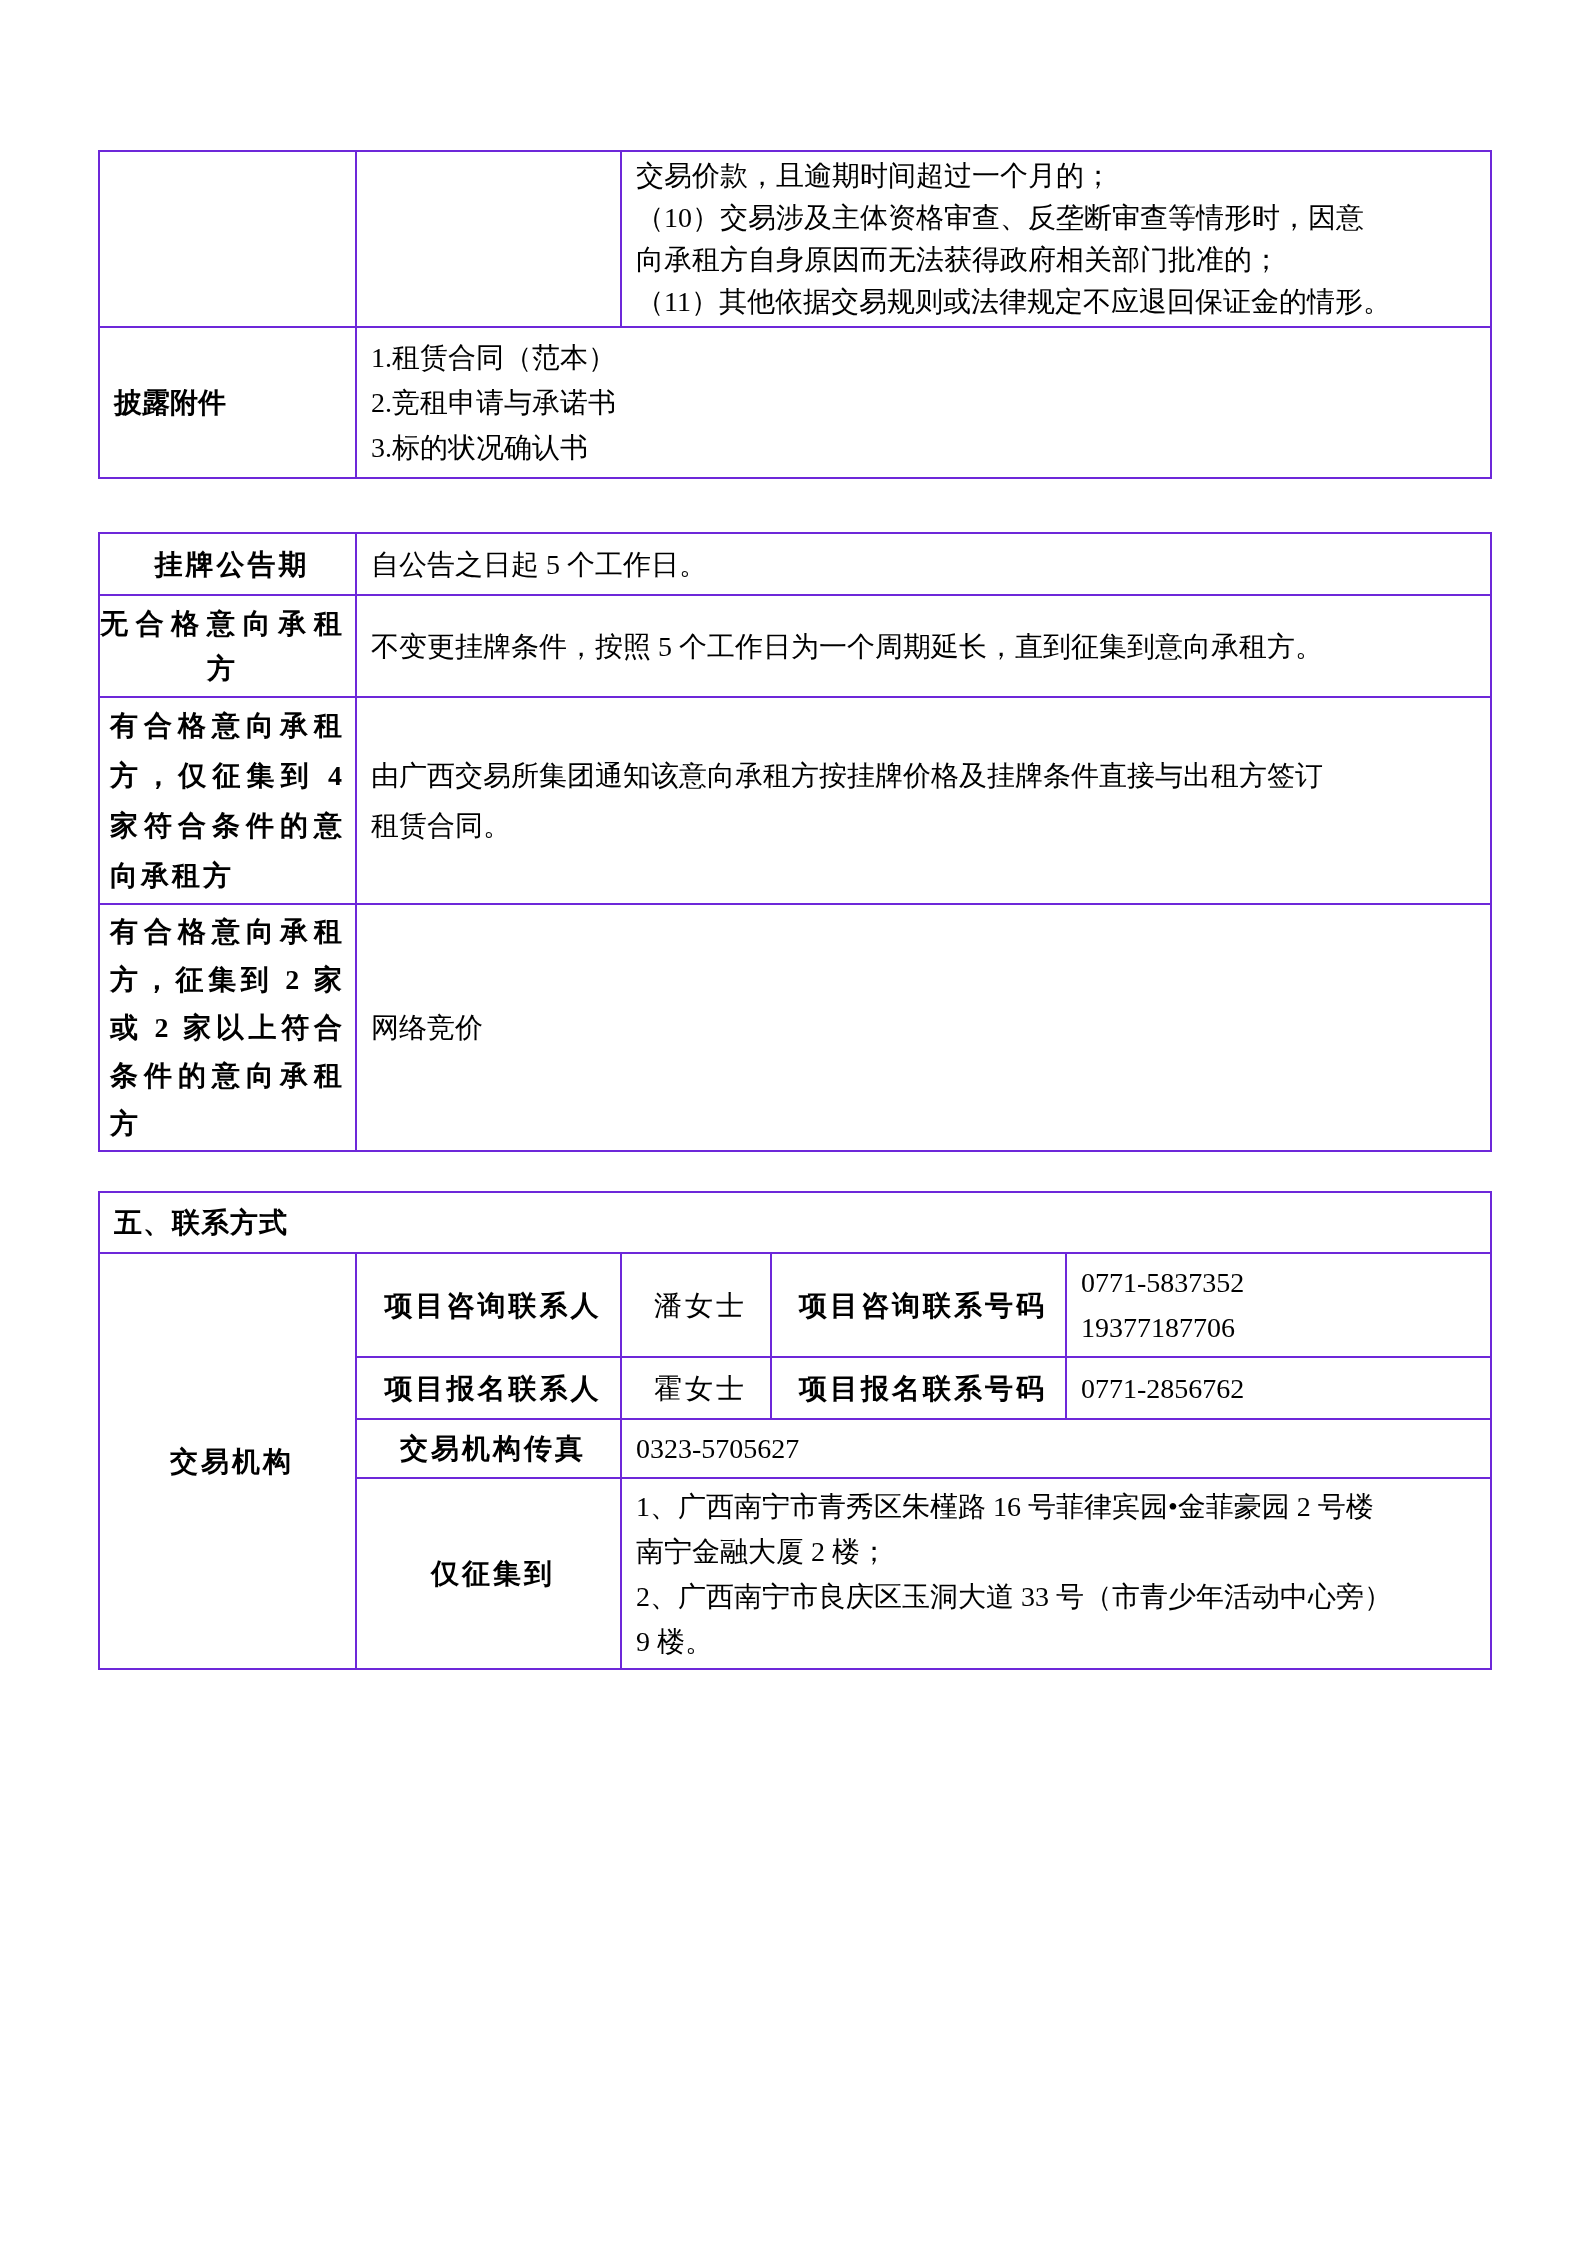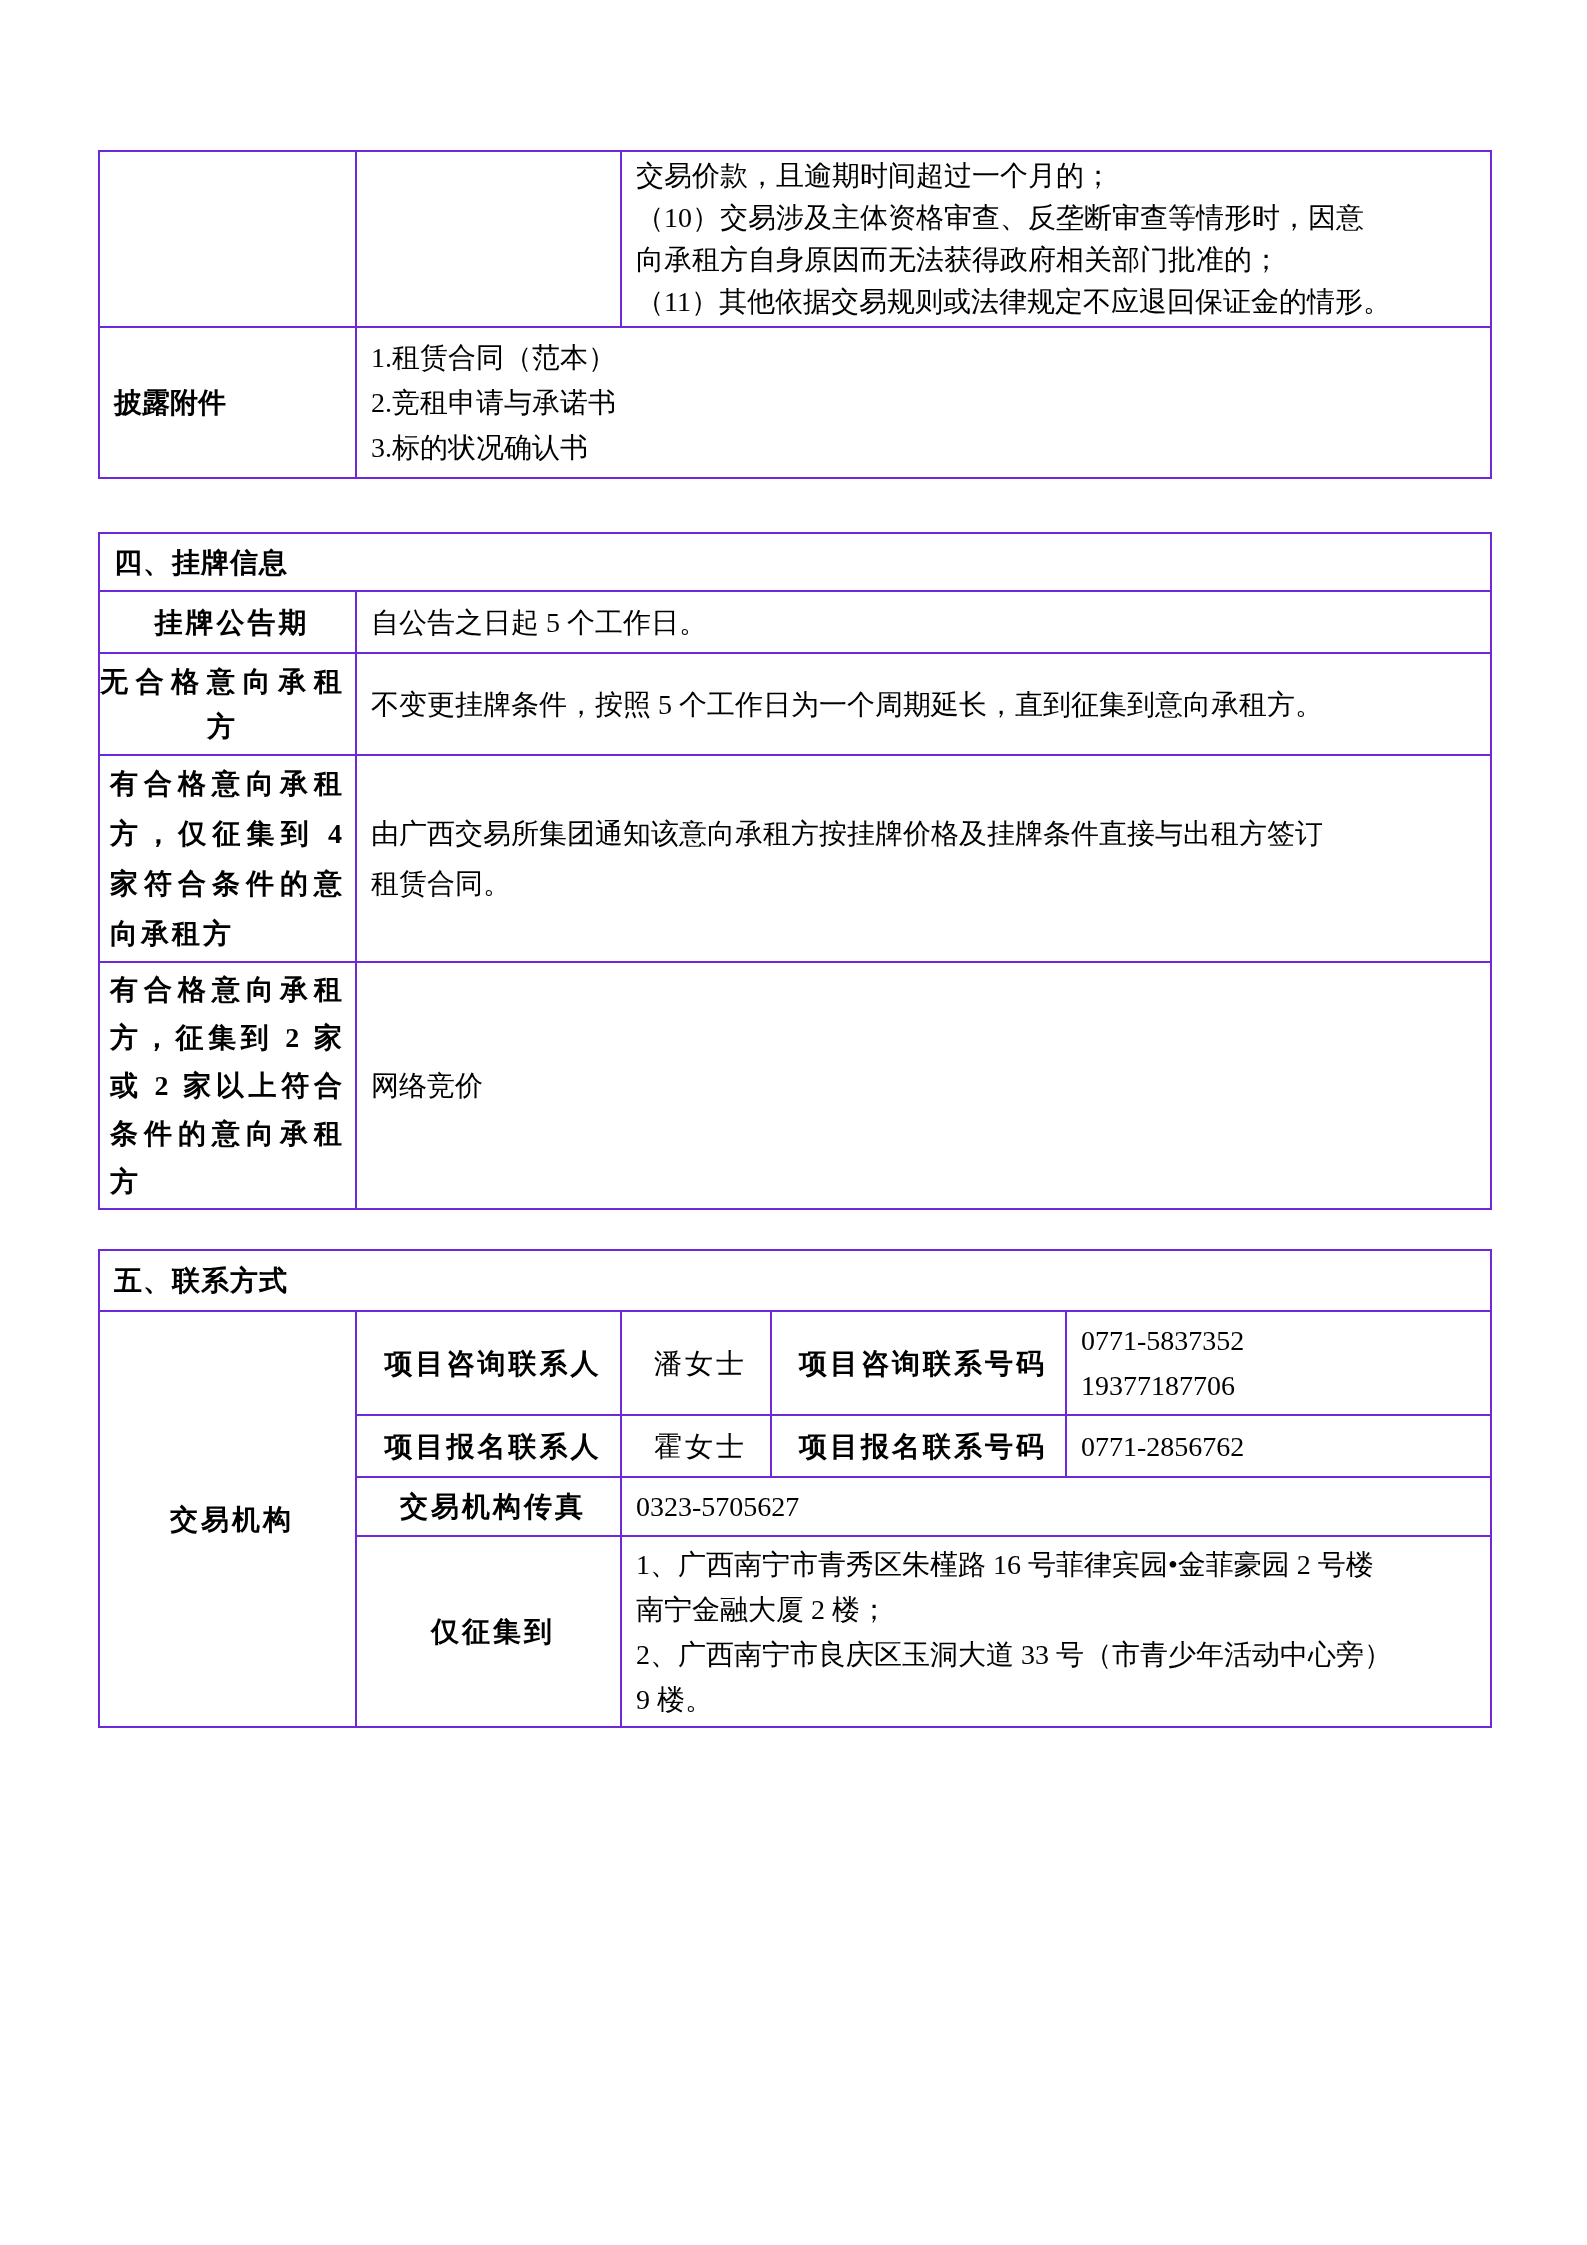--- a/index.html
+++ b/index.html
@@ -66,23 +66,20 @@
     </table>
 
   <div class="gap1"></div>
 
   <table>
     <colgroup>
         <col style="width:257px">
         <col style="width:1135px">
       </colgroup>
     <tbody>
-        <tr>
-      <td colspan="2" style="height:52px" class="sec-title">四、挂牌信息</td>
-    </tr>
     <tr>
       <td style="height:56px" class="lab c">挂牌公告期</td>
       <td>自公告之日起 5 个工作日。</td>
     </tr>
     <tr>
       <td style="height:96px" class="lab jc">无合格意向承租方</td>
       <td>不变更挂牌条件，按照 5 个工作日为一个周期延长，直到征集到意向承租方。</td>
     </tr>
     <tr>
       <td style="height:201px" class="lab jl lh50">有合格意向承租方，仅征集到 4 家符合条件的意向承租方</td>

